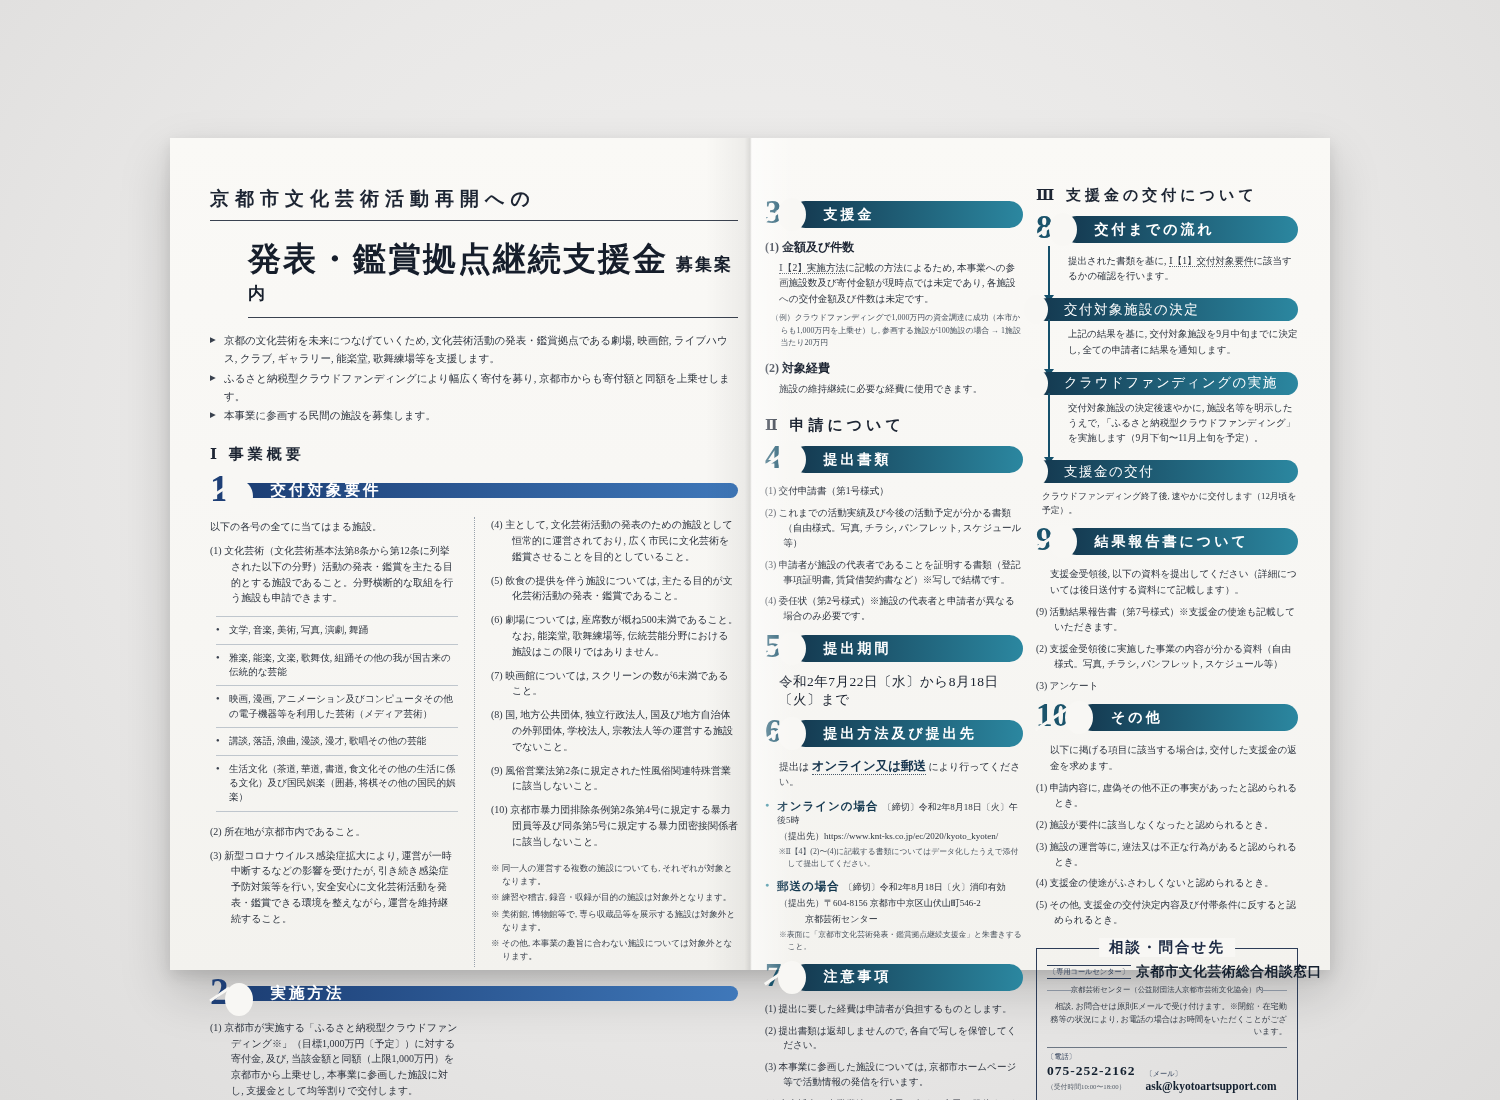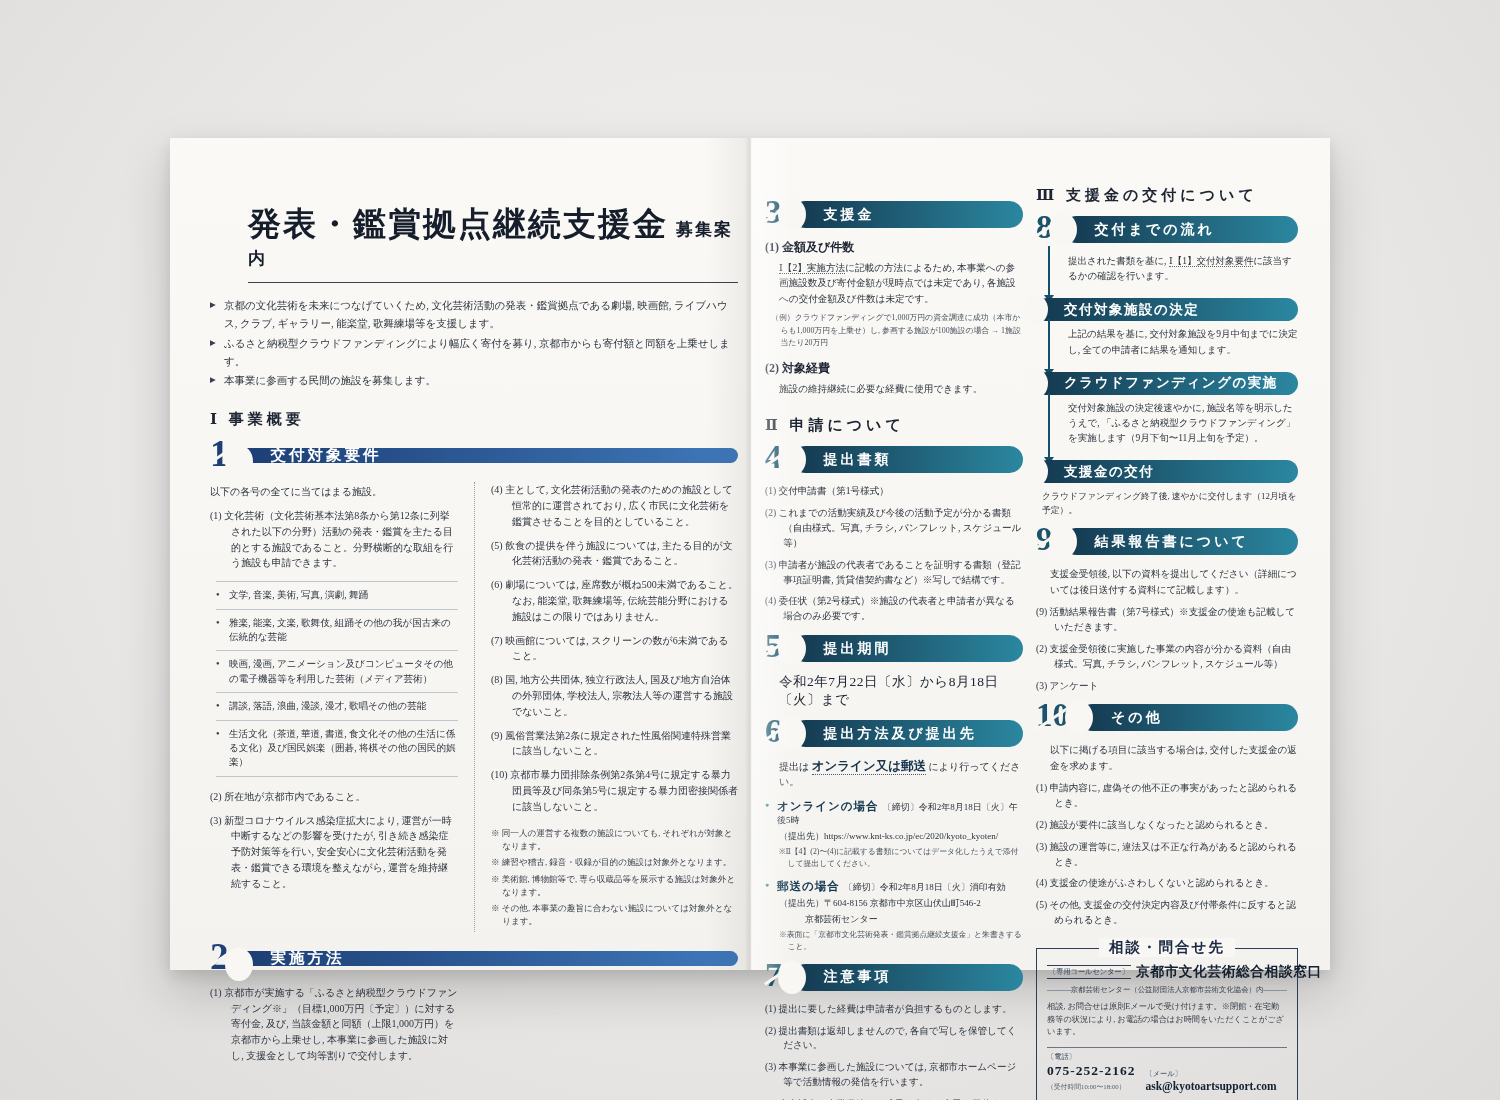--- a/index.html
+++ b/index.html
@@ -87,49 +87,50 @@
   .method .mto{font-size:9px;line-height:1.55;margin:0 0 2px 14px;}
   .method .mnote{font-size:7.8px;line-height:1.5;color:#49525d;margin:2px 0 0 14px;padding-left:1.1em;text-indent:-1.1em;}
 
   .flow{margin-top:2px;}
   .fstep{position:relative;margin:6px 0 14px 32px;font-size:9.5px;line-height:1.6;}
   .fstep::before{content:"";position:absolute;left:-20px;top:-8px;bottom:-14px;width:2px;background:#15506b;}
   .fstep::after{content:"";position:absolute;left:-24px;bottom:-18px;border-left:5px solid transparent;border-right:5px solid transparent;border-top:7px solid #15506b;}
   .fpill{position:relative;height:23px;border-radius:12px;margin:2px 0 4px;display:flex;align-items:center;
     background:linear-gradient(90deg,var(--teal-a),var(--teal-b));}
   .fpill::before{content:"";position:absolute;left:-12px;top:-3px;width:24px;height:29px;background:var(--paper);border-radius:50%;}
-  .fpill>span{position:relative;color:#fff;font-weight:bold;font-size:13.5px;letter-spacing:1.5px;padding-left:28px;}
+  .fpill>span{position:relative;color:#fff;font-weight:normal;font-size:13.5px;letter-spacing:1.5px;padding-left:28px;}
   .flow-end{font-size:8.8px;line-height:1.6;margin:6px 0 0 6px;}
 
   .lead-s{font-size:9.6px;line-height:1.6;margin:2px 0 8px 14px;}
 
   
   .contact{position:relative;border:1.6px solid #2c3c57;margin-top:20px;padding:14px 10px 8px;}
   .contact .ctitle{position:absolute;top:-11px;left:50%;transform:translateX(-50%);background:var(--paper);
     padding:0 10px;font-size:14.5px;font-weight:bold;letter-spacing:2px;color:#1c2943;white-space:nowrap;}
   .contact .crow{display:flex;align-items:center;gap:5px;margin-bottom:4px;}
   .contact .clabel{font-size:7.2px;color:#2c3c57;border-top:1px solid #2c3c57;border-bottom:1px solid #2c3c57;padding:1px 2px;white-space:nowrap;}
   .contact .cname{font-size:13.8px;font-weight:bold;color:#14202f;letter-spacing:.5px;white-space:nowrap;}
   .contact .corg{font-size:7.4px;color:#3b4450;text-align:center;margin:2px 0 6px;position:relative;}
   .contact .corg::before,.contact .corg::after{content:"";position:absolute;top:50%;width:26px;height:1px;background:#8a93a0;}
   .contact .corg::before{left:0;} .contact .corg::after{right:0;}
-  .contact .cnote{font-size:8.2px;line-height:1.55;color:#333b46;margin:0 0 8px;}
+  .contact .cnote{font-size:8.2px;line-height:1.55;color:#333b46;margin:0 0 8px;text-align:right;}
   .contact .cgrid{display:flex;align-items:flex-end;gap:10px;border-top:1px solid #6c7683;padding-top:4px;}
   .contact .cell{flex:0 0 auto;}
   .contact .tag{font-size:7.2px;color:#2c3c57;margin-bottom:1px;}
   .contact .tel{font-size:13.5px;font-weight:bold;letter-spacing:1px;color:#13202f;}
   .contact .mail{font-size:11.5px;font-weight:bold;color:#13202f;}
   .contact .hours{font-size:6.8px;color:#555e69;margin-top:3px;}
 </style>
 </head>
 <body>
 
 <div class="paper">
 
   <div class="col col-left">
+    <div class="suptitle">京都市文化芸術活動再開への</div>
     <div class="titleblock">
       <span class="title">発表・鑑賞拠点継続支援金</span><span class="title-suffix">募集案内</span>
     </div>
     <ul class="intro">
       <li>京都の文化芸術を未来につなげていくため, 文化芸術活動の発表・鑑賞拠点である劇場, 映画館, ライブハウス, クラブ, ギャラリー, 能楽堂, 歌舞練場等を支援します。</li>
       <li>ふるさと納税型クラウドファンディングにより幅広く寄付を募り, 京都市からも寄付額と同額を上乗せします。</li>
       <li>本事業に参画する民間の施設を募集します。</li>
     </ul>
 
     <div class="roman-heading">Ⅰ 事業概要</div>

